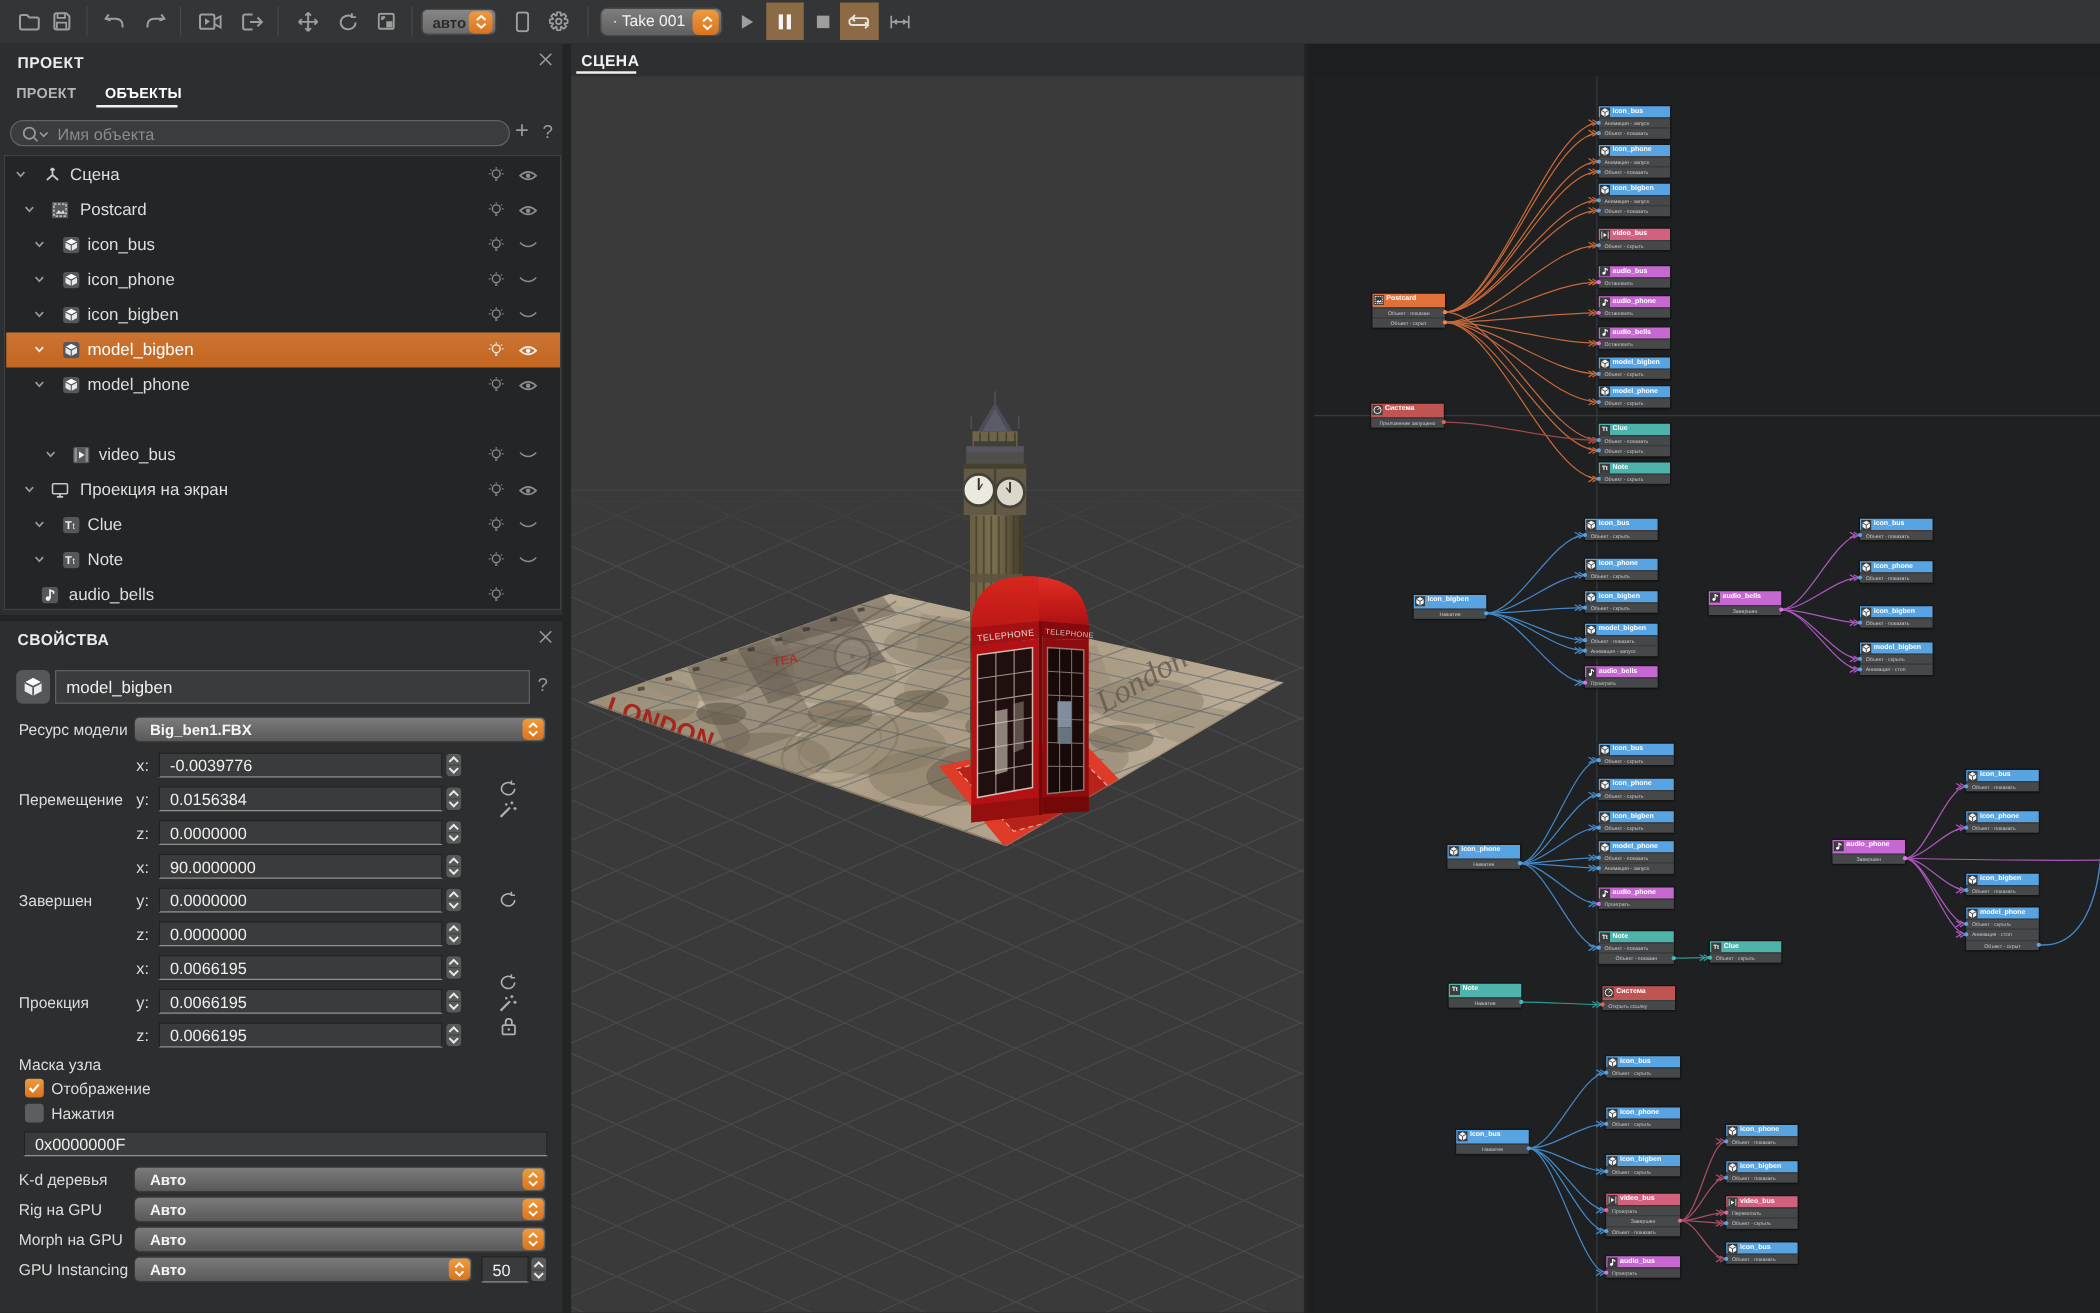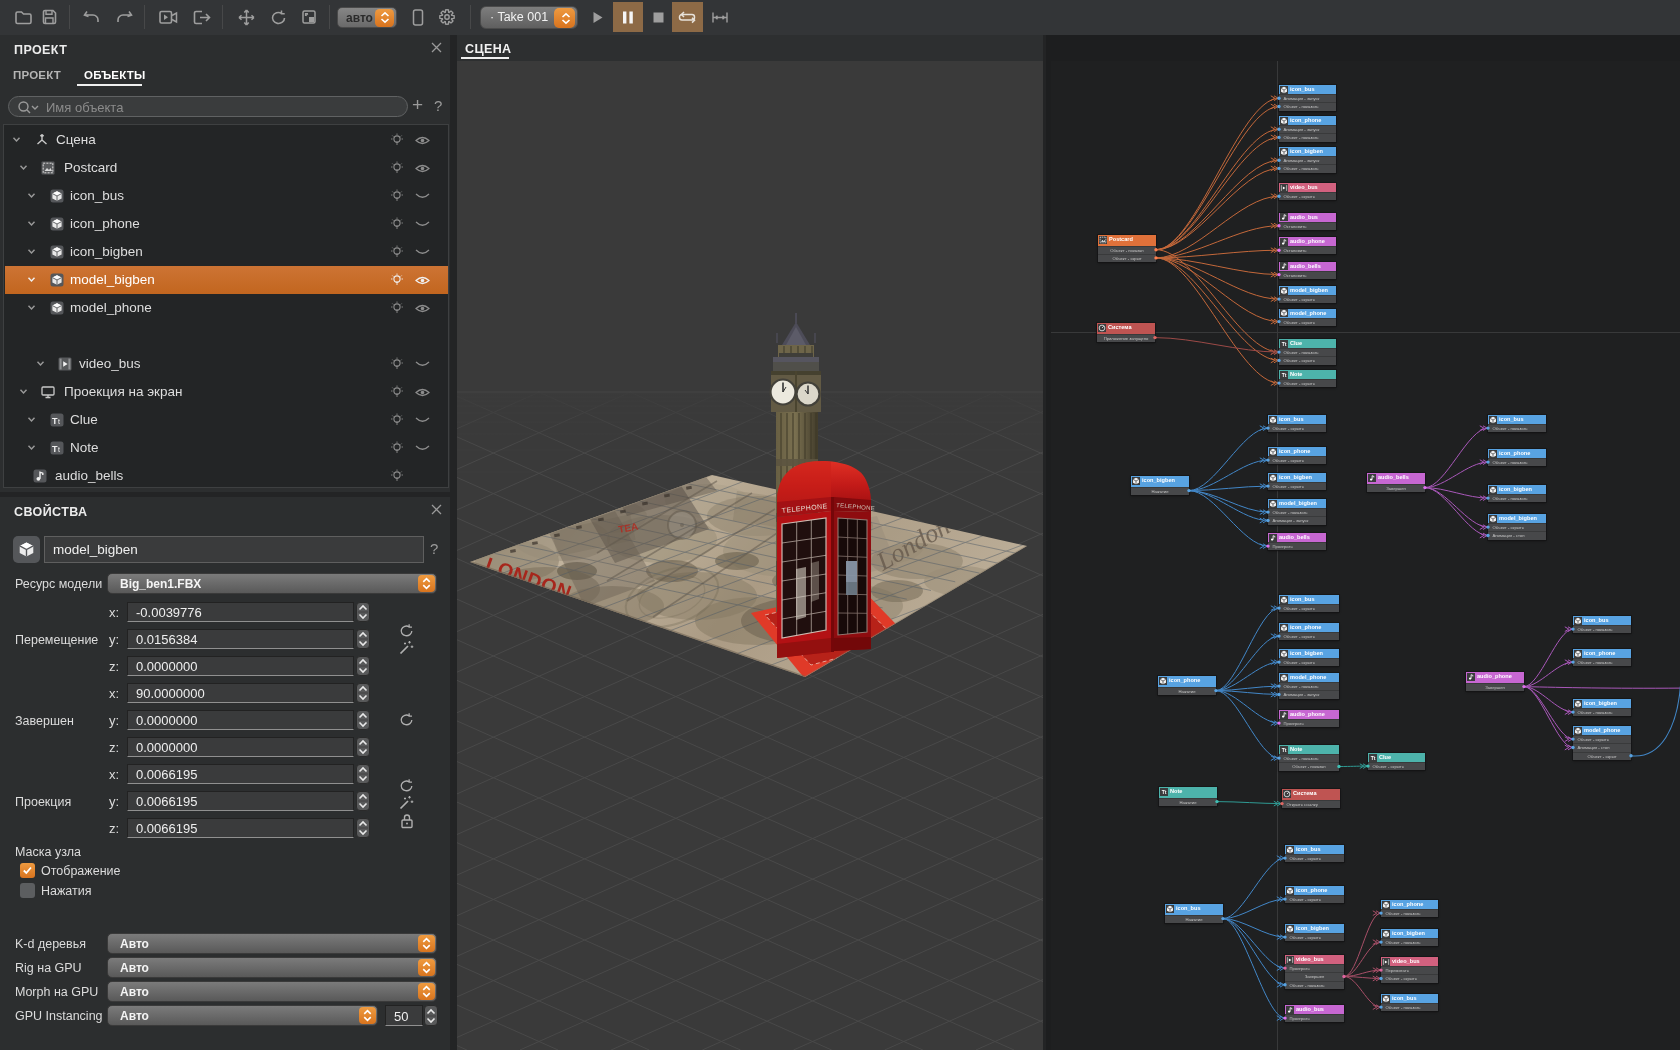--- a/index.html
+++ b/index.html
@@ -521,20 +521,23 @@
         <circle cx="7" cy="10.5" r="1" fill="#b0b0b0"></circle>
       </svg>
 <div class="lab" style="left:15px;top:348px;">Маска узла</div>
 <div style="position:absolute;left:20px;top:366px;width:15px;height:15px;border-radius:3px;background:linear-gradient(#ee9a40,#d8731e);"></div>
 <svg style="position:absolute;left:22px;top:368px;" width="11" height="11" viewBox="0 0 11 11">
         <path d="M1.8 5.5 L4.3 8 L9 2.5" fill="none" stroke="#fff" stroke-width="1.8"></path>
       </svg>
 <div class="lab" style="left:41px;top:367px;">Отображение</div>
 <div style="position:absolute;left:20px;top:386px;width:15px;height:15px;border-radius:3px;background:#5c5e60;"></div>
 <div class="lab" style="left:41px;top:387px;">Нажатия</div>
+<div class="fld" style="left:19px;top:408px;width:419px;height:20px;">
+        <span>0x0000000F</span>
+      </div>
 <div class="lab" style="left:15px;top:440px;">K-d деревья</div>
       <div class="drop" style="left:107px;top:436px;width:330px;">
         <div class="dt">Авто</div>
         <div class="ostp"></div>
         <svg style="position:absolute;right:3px;top:3px;" width="13" height="13" viewBox="0 0 14 14">
           <path d="M3.5 5.3 L7 1.8 L10.5 5.3 M3.5 8.7 L7 12.2 L10.5 8.7" fill="none" stroke="#fff" stroke-width="1.7"></path>
         </svg>
       </div>
 <div class="lab" style="left:15px;top:464px;">Rig на GPU</div>
       <div class="drop" style="left:107px;top:460px;width:330px;">

